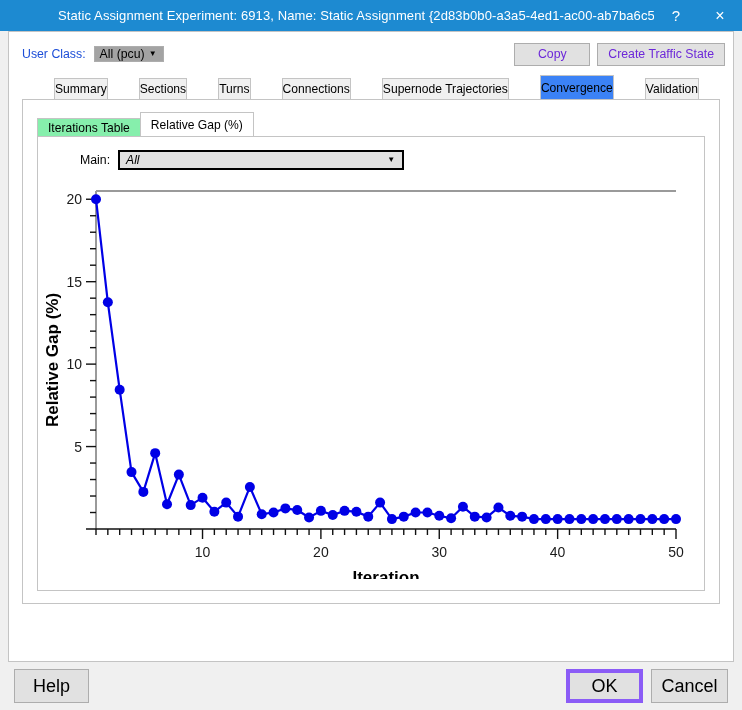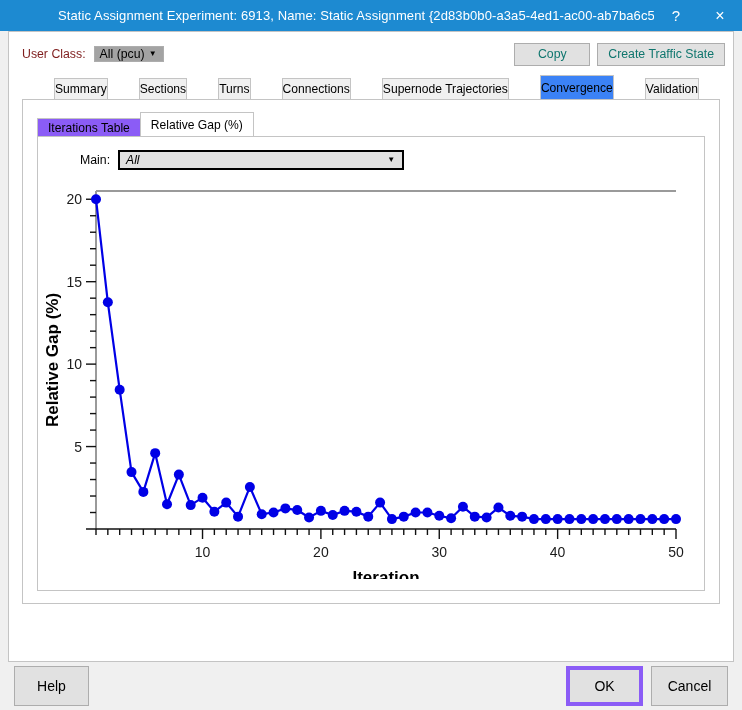--- a/index.html
+++ b/index.html
@@ -86,21 +86,21 @@
   }
 
   
   #toprow {
     display: flex;
     align-items: center;
     padding: 10px 8px 0 13px;
     height: 34px;
   }
   #userclass-label {
-    font-size: 12.3px; color: #7f1d1d;
+    font-size: 12.3px; color: #1d4ed8;
     margin-right: 8px;
     text-align: center;
   }
   #userclass-combo {
     width: 70px; height: 16px;
     background: #a3a3a3;
     border: 1px solid #adadad;
     display: flex; align-items: center;
     padding-left: 5px;
     font-size: 12.3px;
@@ -110,21 +110,21 @@
     position: absolute; right: 6px; top: 50%;
     transform: translateY(-50%);
     font-size: 8px; line-height: 1;
   }
   .spacer { flex: 1 1 auto; }
   .pbtn {
     height: 23px;
     border: 1px solid #adadad;
     background: #e1e1e1;
     font-size: 12.3px;
-    color: #0f766e;
+    color: #6d28d9;
     display: flex; align-items: center; justify-content: center;
     padding: 0 10px;
     margin-left: 7px;
   }
   #btn-copy { width: 76px; }
 
   
   #inner-tabs {
     display: flex;
     align-items: flex-end;
@@ -167,21 +167,21 @@
     margin: 12px 0 0 14px;
     height: 24px;
     position: relative;
     z-index: 3;
   }
   .l3tab {
     height: 18px;
     padding: 0 10px;
     display: flex; align-items: center;
     font-size: 12.1px;
-    background: #8b5cf6;
+    background: #86efac;
     border: 1px solid #c4c4c4;
     border-bottom: none;
     margin-right: -1px;
     white-space: nowrap;
   }
   .l3tab.active { height: 24px; background: #ffffff; z-index: 2; }
 
   #l3-box {
     margin: 0 14px 0 14px;
     border: 1px solid #c4c4c4;
@@ -235,25 +235,25 @@
   
   #bottombar {
     height: 48px;
     flex: none;
     display: flex;
     align-items: center;
     padding: 0 14px;
     background: #f0f0f0;
   }
   .bbtn {
-    height: 40px;
+    height: 34px;
     min-width: 75px;
     border: 1px solid #adadad;
     background: #e1e1e1;
-    font-size: 14px;
+    font-size: 18px;
     display: flex; align-items: center; justify-content: center;
   }
   #btn-ok {
     border: 4px solid #8b5cf6;
     background: #e1e1e1;
     min-width: 77px;
     margin-right: 8px;
   }
   #btn-cancel { min-width: 77px; }
 </style>

